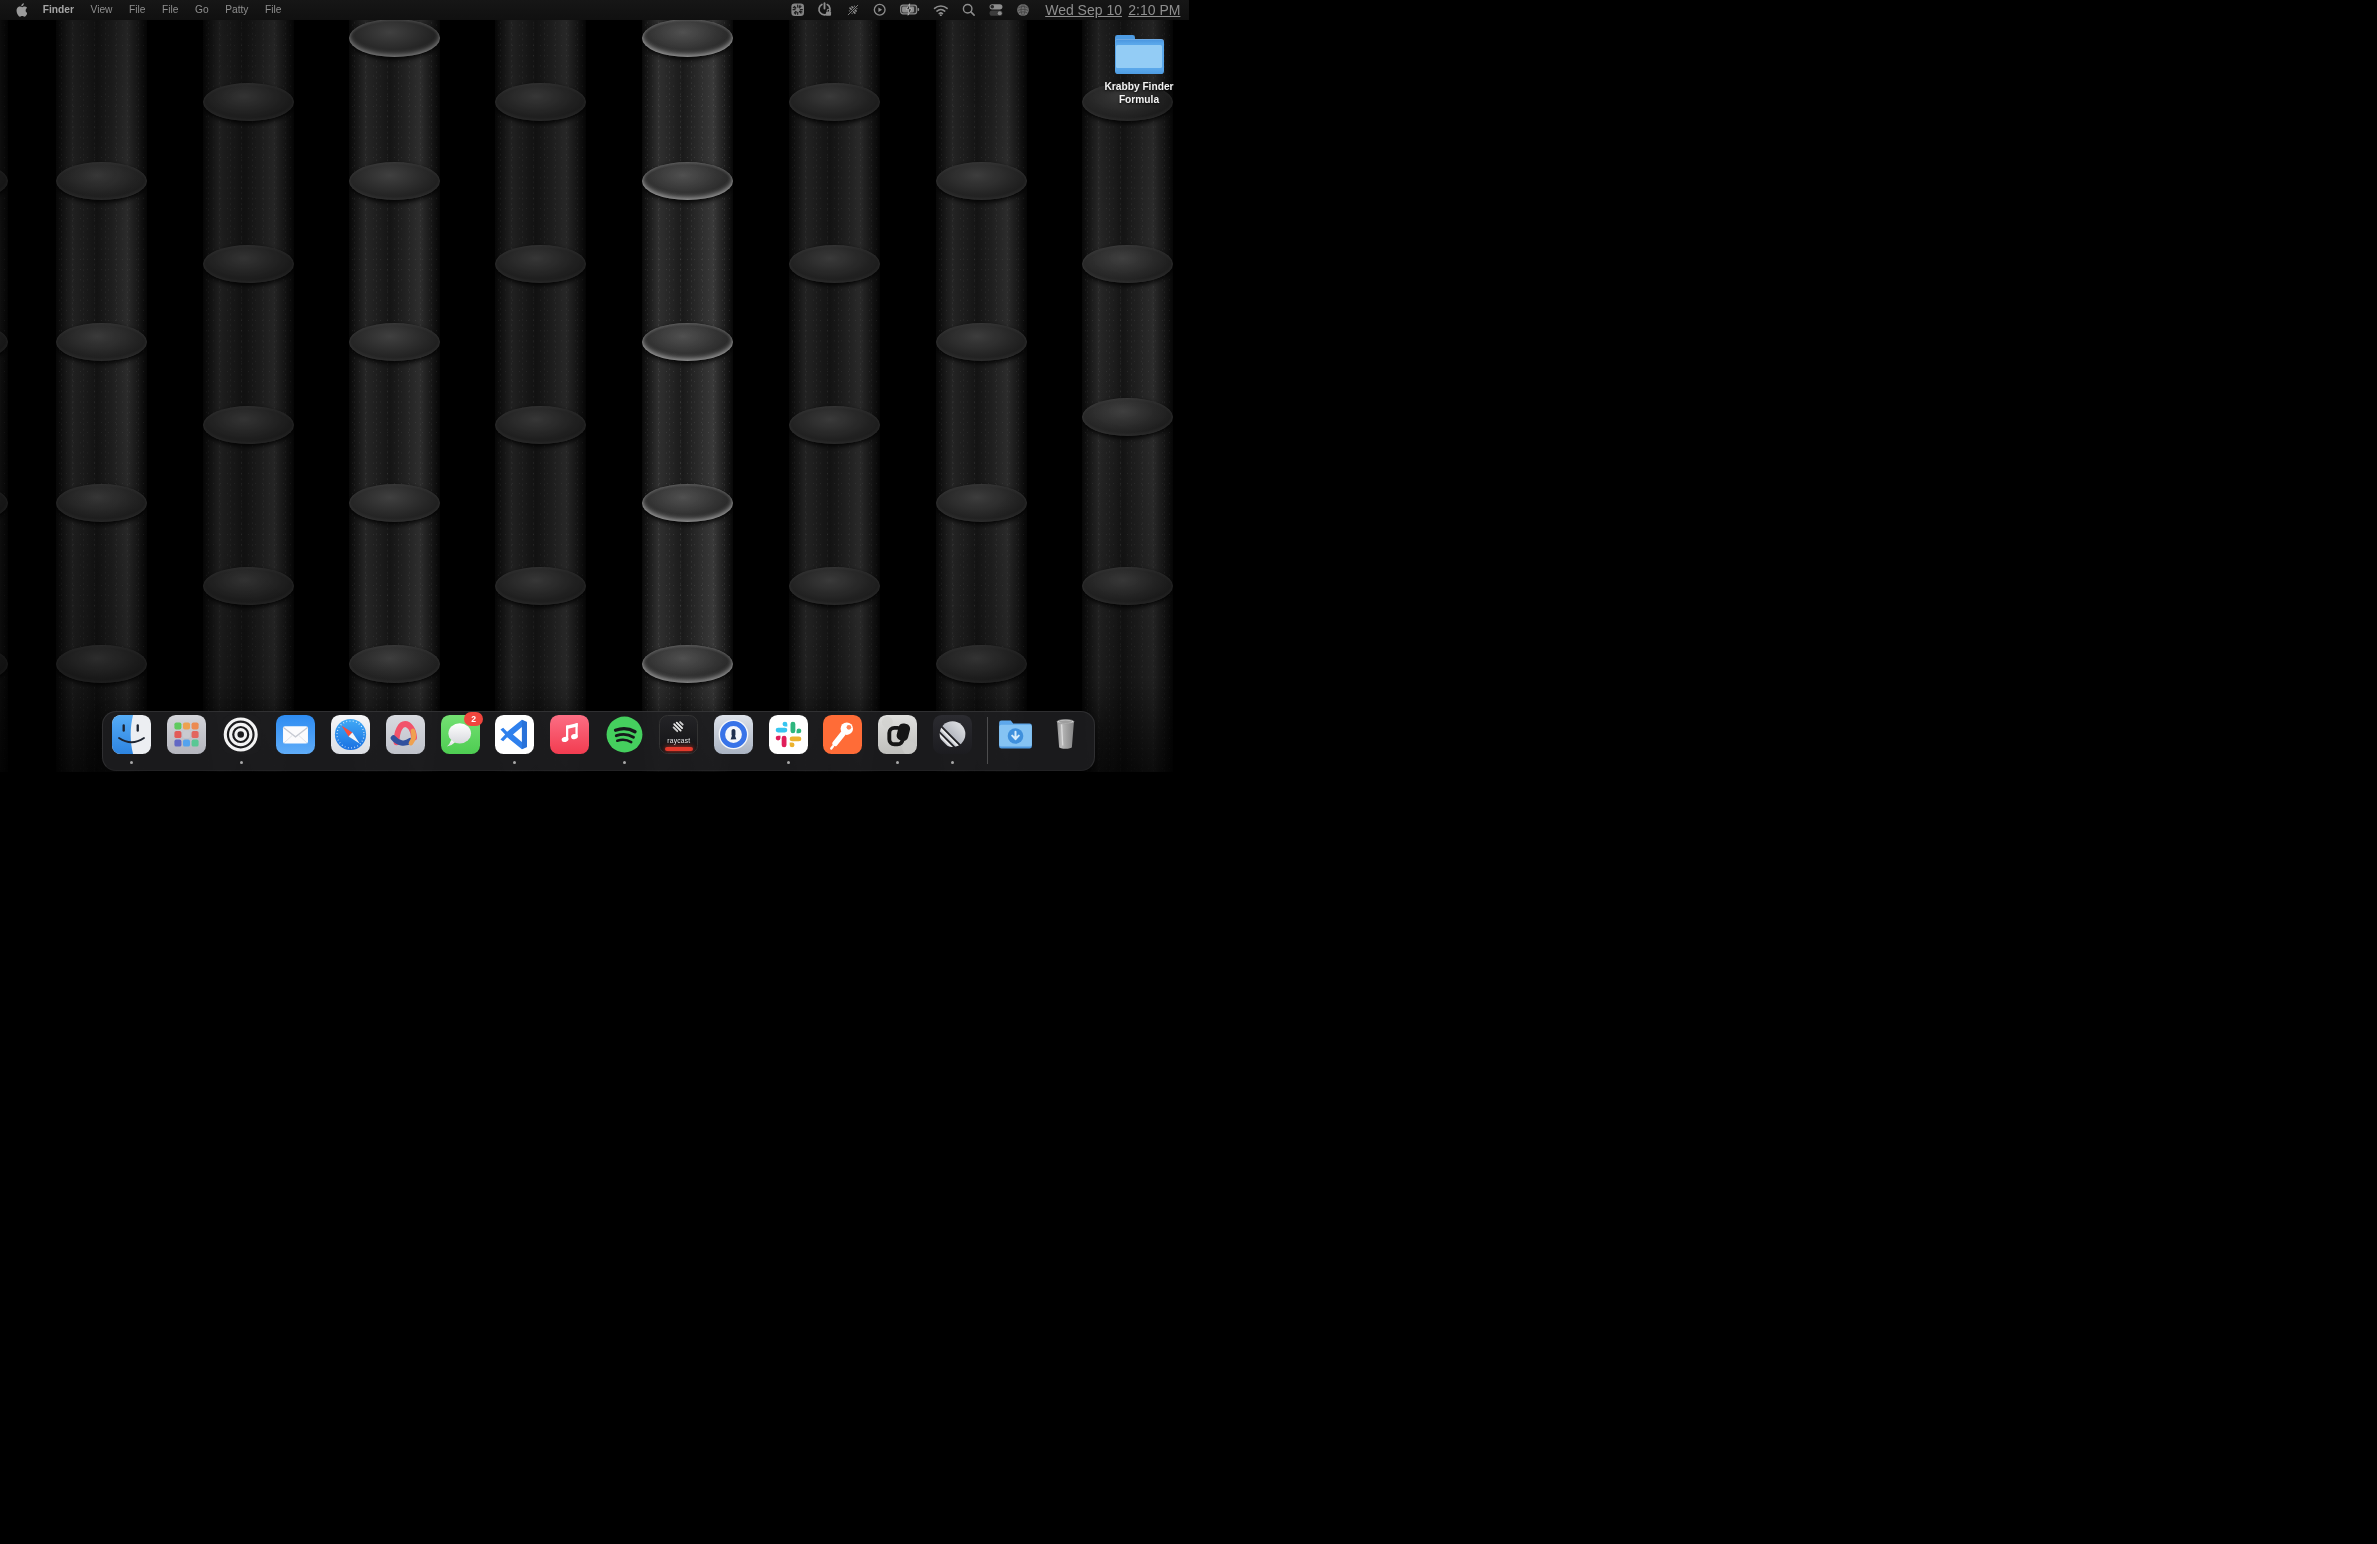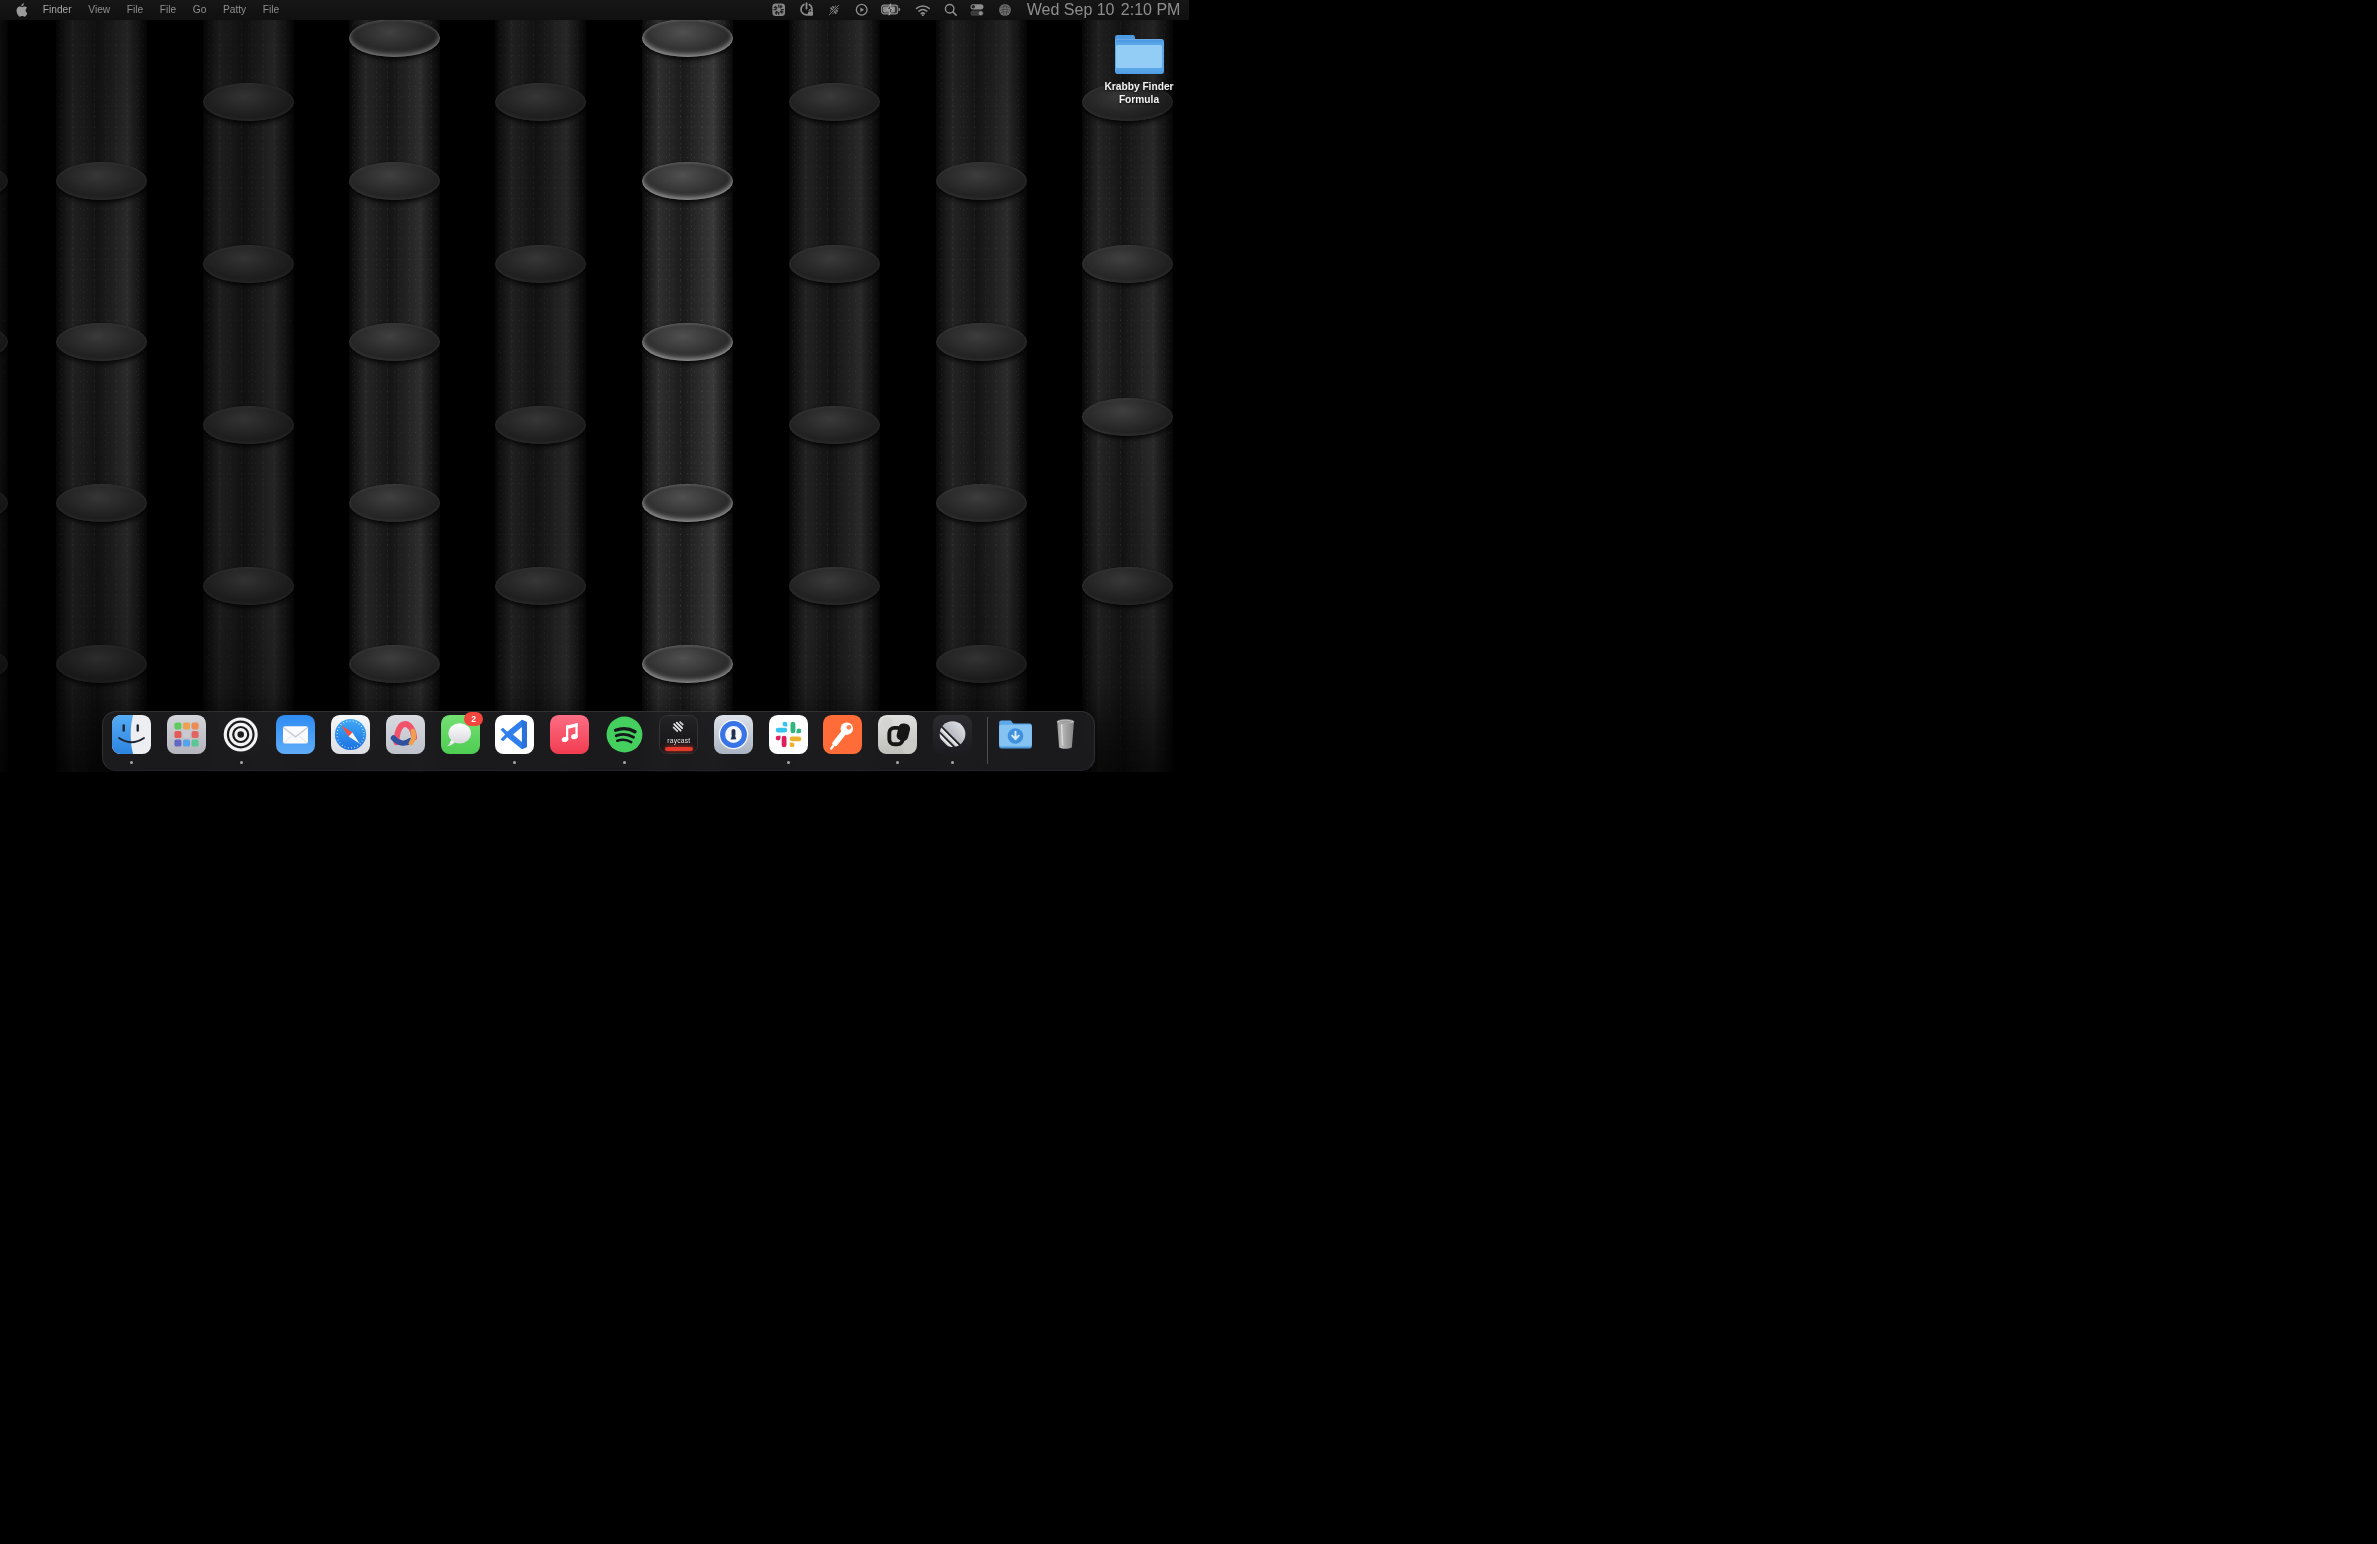--- a/index.html
+++ b/index.html
@@ -34,24 +34,24 @@
                linear-gradient(180deg, transparent 88%, rgba(0,0,0,.55) 100%);}
   
   #menubar{
     position:absolute;top:0;left:0;right:0;height:19.7px;z-index:30;
     background:linear-gradient(#161616,#101010);
     display:flex;align-items:center;color:#8e8e8e;font-size:10.2px;
   }
   #menubar .apple{margin-left:15.7px;display:flex;align-items:center;}
   #menus{display:flex;align-items:center;margin-left:7px;}
   #menus span{padding:0 8.3px;white-space:nowrap;}
-  #menus span.active{font-weight:normal;color:#a6a6a6;}
+  #menus span.active{font-weight:bold;color:#a6a6a6;}
   #status{position:absolute;right:8.6px;top:0;height:19.7px;display:flex;align-items:center;gap:13.4px;}
   #status .sicon{display:flex;align-items:center;}
-  #clock{display:flex;gap:6.3px;color:#8e8e8e;font-size:16px;white-space:nowrap;margin-left:1.6px;}
+  #clock{display:flex;gap:6.3px;color:#8e8e8e;font-size:14px;white-space:nowrap;margin-left:1.6px;text-decoration:underline;}
   
   #desk-folder{position:absolute;left:1092px;top:35px;width:94px;z-index:5;text-align:center;cursor:default;}
   .folder-ic{position:relative;width:49px;height:39px;margin:0 auto;}
   .folder-tab{position:absolute;left:0;top:0;width:20.4px;height:9.4px;border-radius:2.4px 2.4px 0 0;background:#4d9be2;}
   .folder-body{position:absolute;left:0;top:3.9px;width:49px;height:35px;border-radius:3.1px;
      background:linear-gradient(180deg,#4893dd 0%,#5aa7ea 14%,#5aa7ea 86%,#4e9ce2 100%);
      box-shadow:inset 0 0.8px 0 rgba(255,255,255,.25);}
   .folder-inner{position:absolute;left:1.6px;top:10.2px;width:46px;height:23px;border-radius:1.6px;background:#93ccf5;}
   .folder-label{margin-top:7px;font-size:10.2px;font-weight:bold;color:#f4f4f4;line-height:12.6px;
      text-shadow:0 0.8px 2.4px rgba(0,0,0,.9);}

